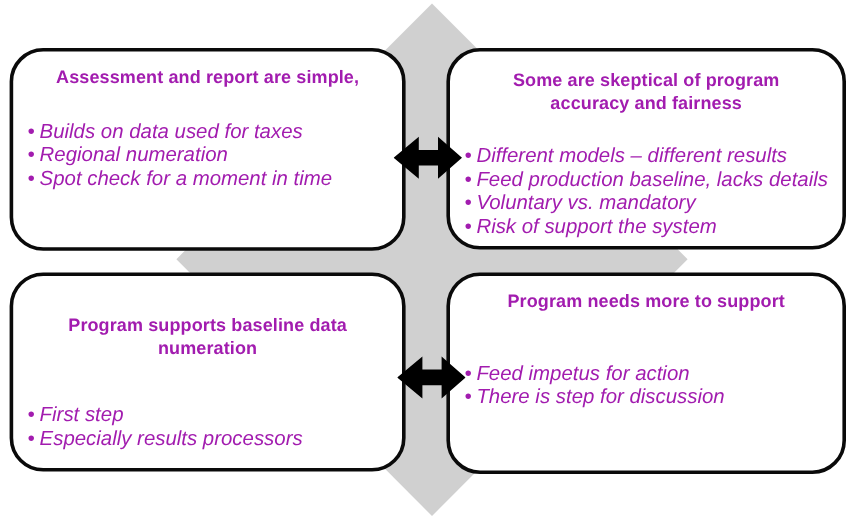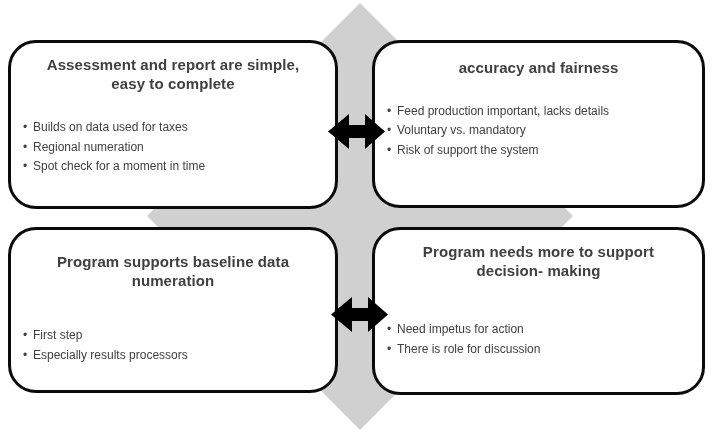--- a/index.html
+++ b/index.html
@@ -3,35 +3,35 @@
 <meta charset="utf-8">
 <style>
   html, body { margin: 0; padding: 0; background: #ffffff; }
   #canvas {
     position: relative;
     width: 713px;
     height: 434px;
     background: #ffffff;
     overflow: hidden;
     font-family: "Liberation Sans", sans-serif;
-    color: #404040;
+    color: #a21caf;
   }
   #diamond-svg, .arrow-svg { position: absolute; display: block; }
   #diamond-svg { left: 0; top: 0; }
 
   .box {
     position: absolute;
     box-sizing: border-box;
     background: #ffffff;
     border: 3px solid #0a0a0a;
     border-radius: 28px;
   }
   .box-tl { left: 8px;   top: 40px;  width: 330px; height: 169px; padding-top: 13px; }
   .box-tr { left: 372px; top: 40px;  width: 333px; height: 168px; padding-top: 16px; }
-  .box-bl { left: 8px;   top: 227px; width: 330px; height: 166px; padding-top: 23px; }
+  .box-bl { left: 8px;   top: 227px; width: 330px; height: 166px; padding-top: 33px; }
   .box-br { left: 372px; top: 227px; width: 333px; height: 168px; padding-top: 13px; }
 
   .box-title {
     margin: 0;
     font-size: 15px;
     line-height: 18.5px;
     font-weight: bold;
     text-align: center;
     letter-spacing: 0.1px;
   }
@@ -41,80 +41,81 @@
     list-style: none;
     margin: 0;
     padding: 0 6px 0 12px;
   }
   .box-tl .bullets { margin-top: 25px; }
   .box-tr .bullets { margin-top: 24px; }
   .box-bl .bullets { margin-top: 36px; }
   .box-br .bullets { margin-top: 40px; }
 
   .bullets li {
-    font-size: 12px;
+    font-size: 17px;
     line-height: 19.5px;
     white-space: nowrap;
+    font-style: italic;
   }
   .marker { display: inline-block; width: 10px; }
 
   .arrow-top    { left: 328px; top: 113px; }
   .arrow-bottom { left: 331px; top: 296px; }
 </style>
 </head>
 <body>
 
 <div id="canvas">
 
   <svg id="diamond-svg" width="713" height="434" viewBox="0 0 713 434" aria-hidden="true">
     <polygon points="360,3 573,216 360,430 147,216" fill="#d0d0d0"></polygon>
   </svg>
 
   <div class="box box-tl">
     <h2 class="box-title">
       <span>Assessment and report are simple,</span>
-      <span>easy to complete</span>
     </h2>
     <ul class="bullets">
       <li><span class="marker">•</span><span>Builds on data used for taxes</span></li>
       <li><span class="marker">•</span><span>Regional numeration</span></li>
       <li><span class="marker">•</span><span>Spot check for a moment in time</span></li>
     </ul>
   </div>
 
   <div class="box box-tr">
     <h2 class="box-title">
+      <span>Some are skeptical of program</span>
       <span>accuracy and fairness</span>
     </h2>
     <ul class="bullets">
-      <li><span class="marker">•</span><span>Feed production important, lacks details</span></li>
+      <li><span class="marker">•</span><span>Different models – different results</span></li>
+      <li><span class="marker">•</span><span>Feed production baseline, lacks details</span></li>
       <li><span class="marker">•</span><span>Voluntary vs. mandatory</span></li>
       <li><span class="marker">•</span><span>Risk of support the system</span></li>
     </ul>
   </div>
 
   <div class="box box-bl">
     <h2 class="box-title">
       <span>Program supports baseline data</span>
       <span>numeration</span>
     </h2>
     <ul class="bullets">
       <li><span class="marker">•</span><span>First step</span></li>
       <li><span class="marker">•</span><span>Especially results processors</span></li>
     </ul>
   </div>
 
   <div class="box box-br">
     <h2 class="box-title">
       <span>Program needs more to support</span>
-      <span>decision- making</span>
     </h2>
     <ul class="bullets">
-      <li><span class="marker">•</span><span>Need impetus for action</span></li>
-      <li><span class="marker">•</span><span>There is role for discussion</span></li>
+      <li><span class="marker">•</span><span>Feed impetus for action</span></li>
+      <li><span class="marker">•</span><span>There is step for discussion</span></li>
     </ul>
   </div>
 
   <svg class="arrow-svg arrow-top" width="57" height="37" viewBox="0 0 57 37" aria-hidden="true">
     <polygon points="0,18.5 21,1 21,12 37,12 37,1 57,18.5 37,36 37,25 21,25 21,36" fill="#000000"></polygon>
   </svg>
 
   <svg class="arrow-svg arrow-bottom" width="57" height="37" viewBox="0 0 57 37" aria-hidden="true">
     <polygon points="0,18.5 21,1 21,12 37,12 37,1 57,18.5 37,36 37,25 21,25 21,36" fill="#000000"></polygon>
   </svg>

